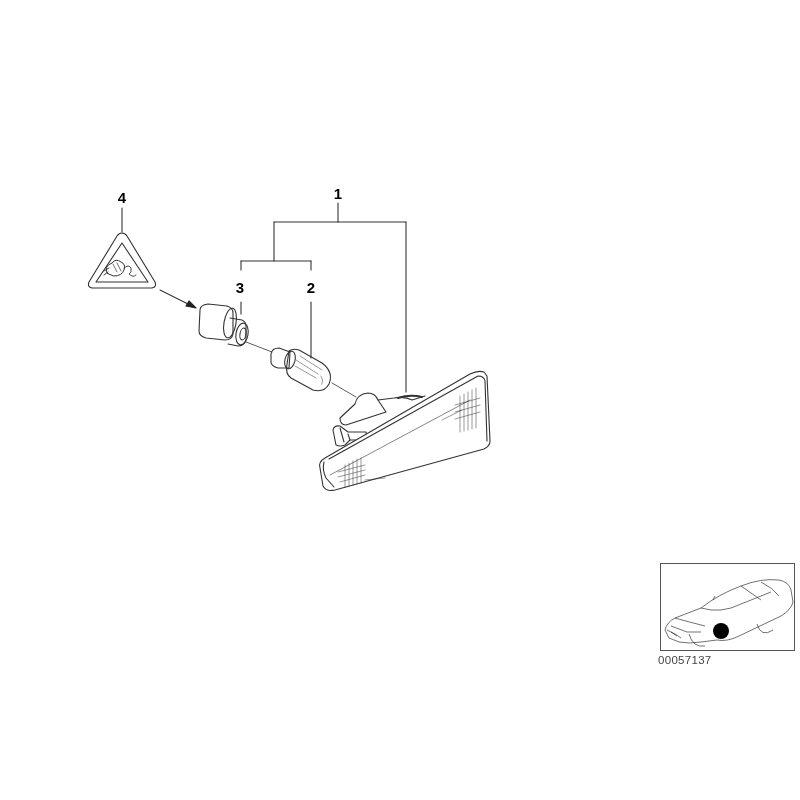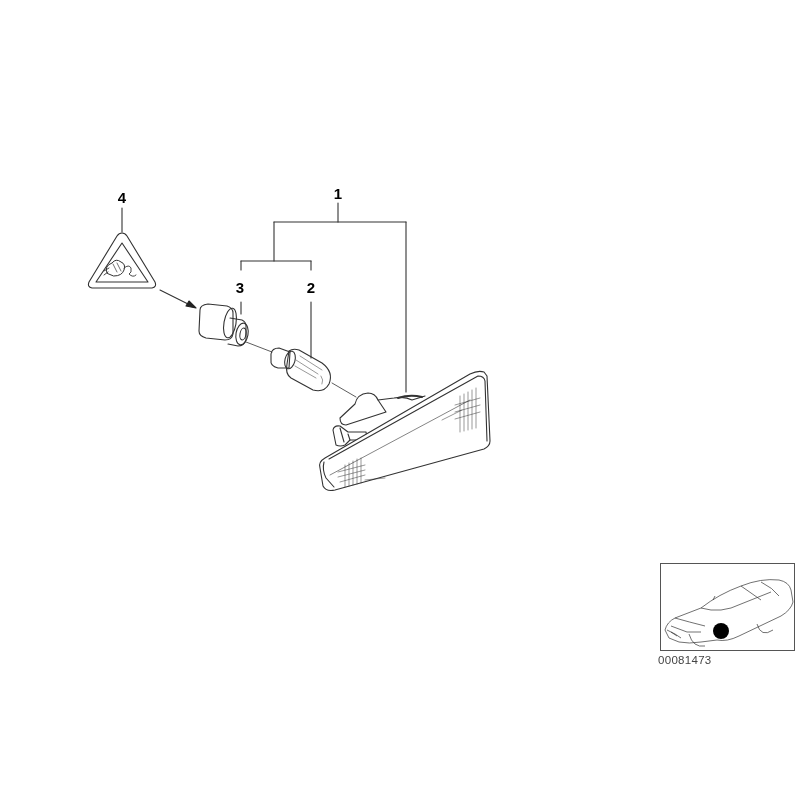--- a/index.html
+++ b/index.html
@@ -95,13 +95,13 @@
       <path d="M4 66 Q6 58 14 54 L40 44 Q58 30 80 22 Q100 14 118 16 Q128 18 130 26 L132 38 Q130 46 120 52 L78 72 Q66 78 56 76 L40 78 Q28 80 18 78 L8 74 Z"></path>
       <path d="M40 44 Q60 50 80 40 L110 28 M80 22 L100 36 M100 18 Q112 24 118 32"></path>
       <path d="M14 54 Q28 58 44 62 M10 62 L26 68 L40 68"></path>
       <path d="M6 66 L14 70 M10 68 L16 72 M14 70 L20 74"></path>
       <path d="M28 70 Q32 84 44 82 M96 60 Q100 74 112 66"></path>
       <path d="M52 36 L54 32"></path>
     </g>
     <circle cx="60" cy="67" r="8" fill="#000"></circle>
   </svg>
 </div>
-<div id="thumb-code">00081473</div>
+<div id="thumb-code">00057137</div>
 
 </body></html>

